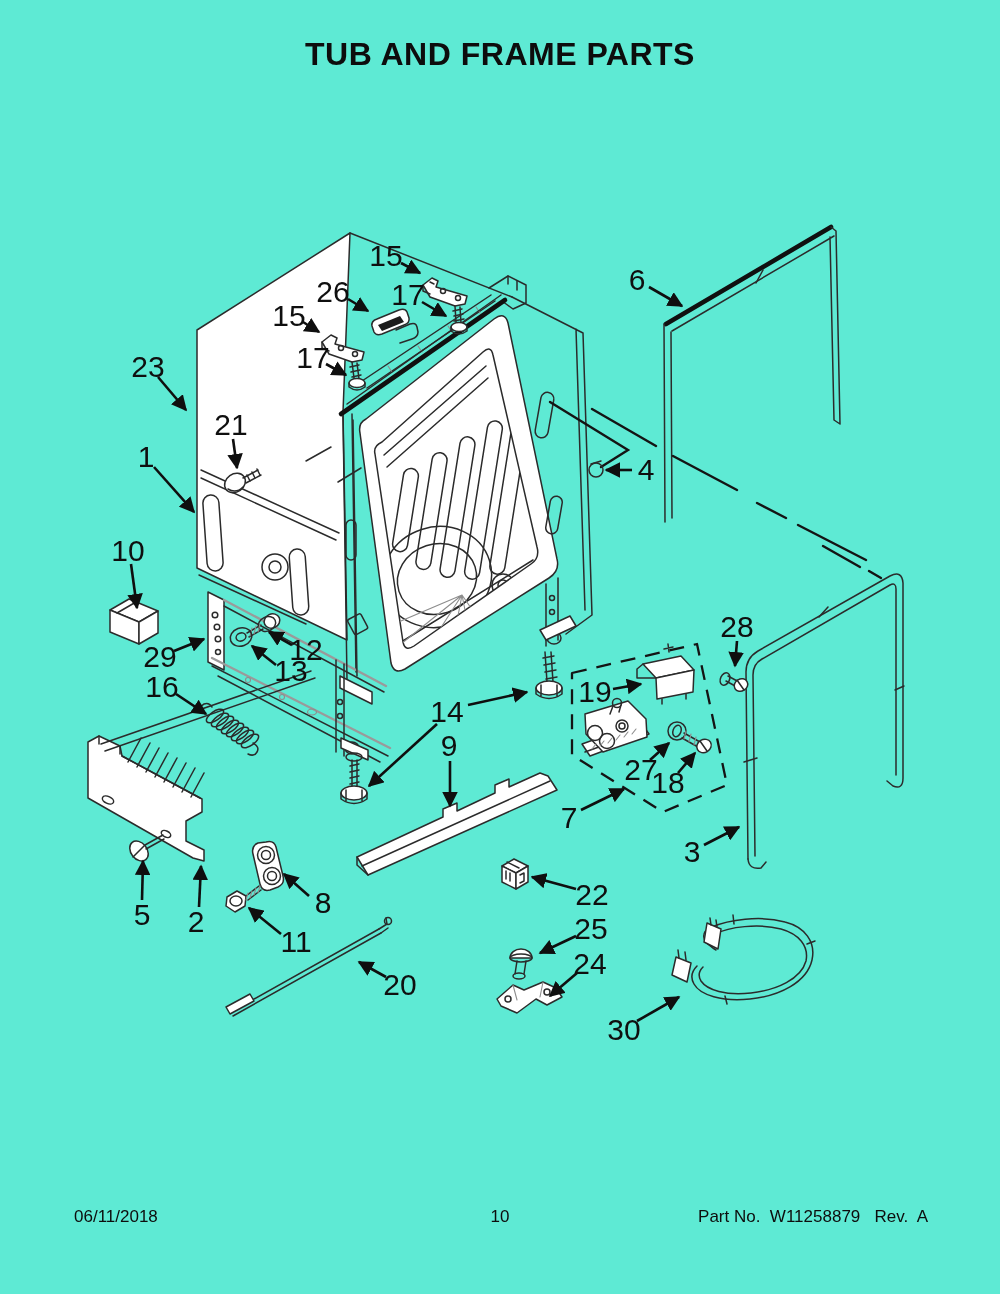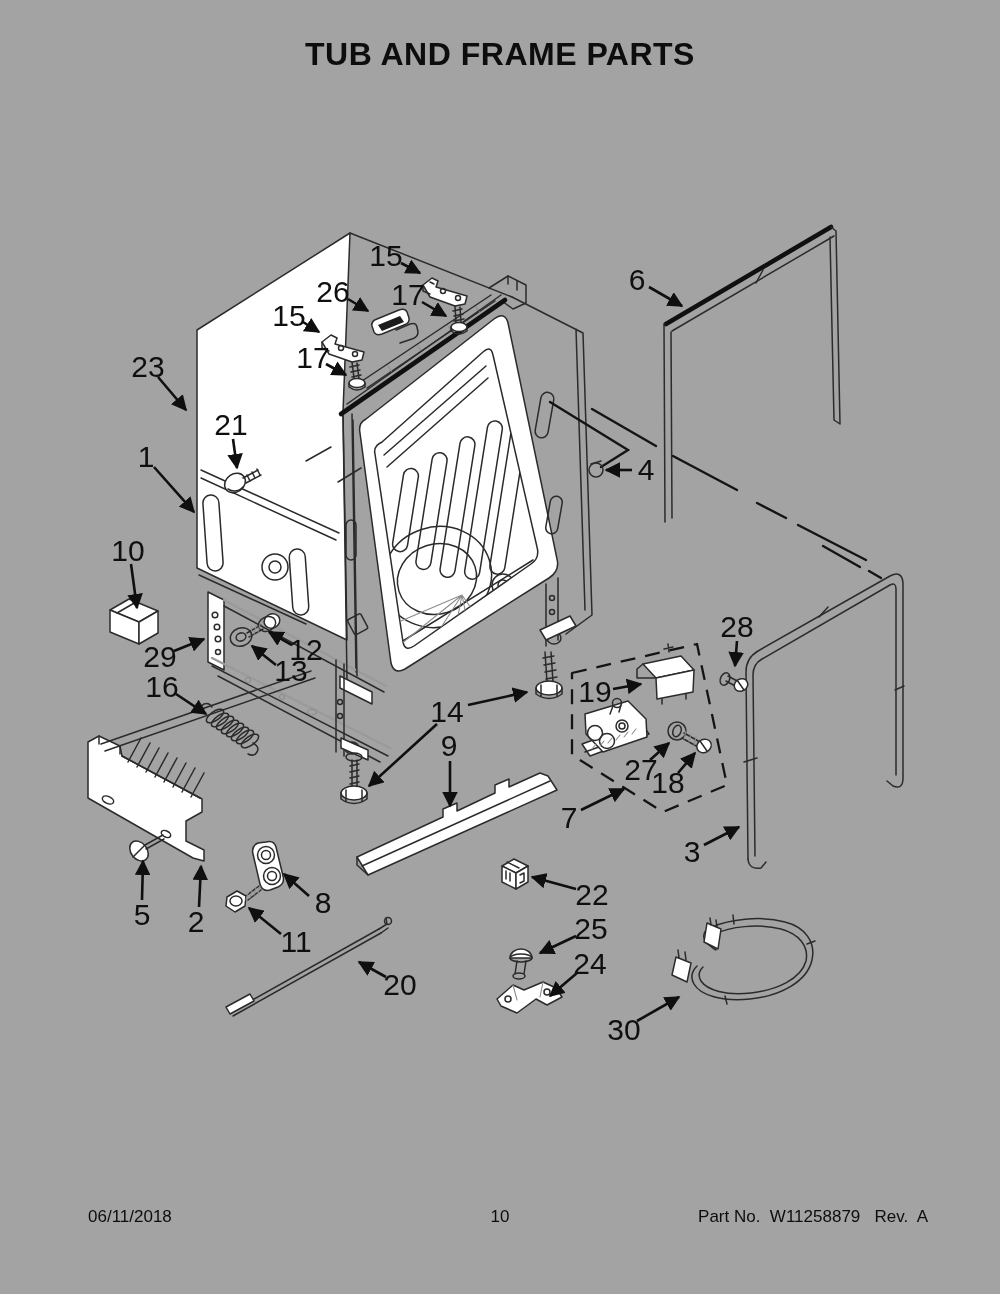--- a/index.html
+++ b/index.html
@@ -1,22 +1,22 @@
 <!DOCTYPE html>
 <html><head>
 <meta charset="utf-8">
 <style>
   html,body{margin:0;padding:0;background:#fff}
-  .page{position:relative;width:1000px;height:1294px;background:#a3a3a3;
+  .page{position:relative;width:1000px;height:1294px;background:#5eead4;
         font-family:"Liberation Sans",sans-serif;overflow:hidden}
   .title{position:absolute;top:36px;left:0;width:100%;text-align:center;
          font-size:32px;font-weight:bold;letter-spacing:.5px;color:#0d0d0d;margin:0}
   svg.diagram{position:absolute;left:0;top:0}
   .footer{position:absolute;top:1207px;left:0;width:100%;font-size:17px;color:#0d0d0d}
-  .footer .date{position:absolute;left:88px}
+  .footer .date{position:absolute;left:74px}
   .footer .pageno{position:absolute;left:0;width:100%;text-align:center}
   .footer .partno{position:absolute;right:72px;white-space:pre}
 
   
   .s  {stroke:#2b2b2b;stroke-width:1.5;fill:none;stroke-linecap:round;stroke-linejoin:round}
   .sf {stroke:#2b2b2b;stroke-width:1.5;fill:#fff;stroke-linejoin:round}
   .hv {stroke:#101010;stroke-width:4.6;fill:none;stroke-linecap:round}
   .lt {stroke:#8d8d8d;stroke-width:1.1;fill:none;stroke-linecap:round}
   .gr {stroke:#9a9a9a;stroke-width:2.4;fill:none;stroke-linecap:round}
   .dk {fill:#1c1c1c;stroke:none}

